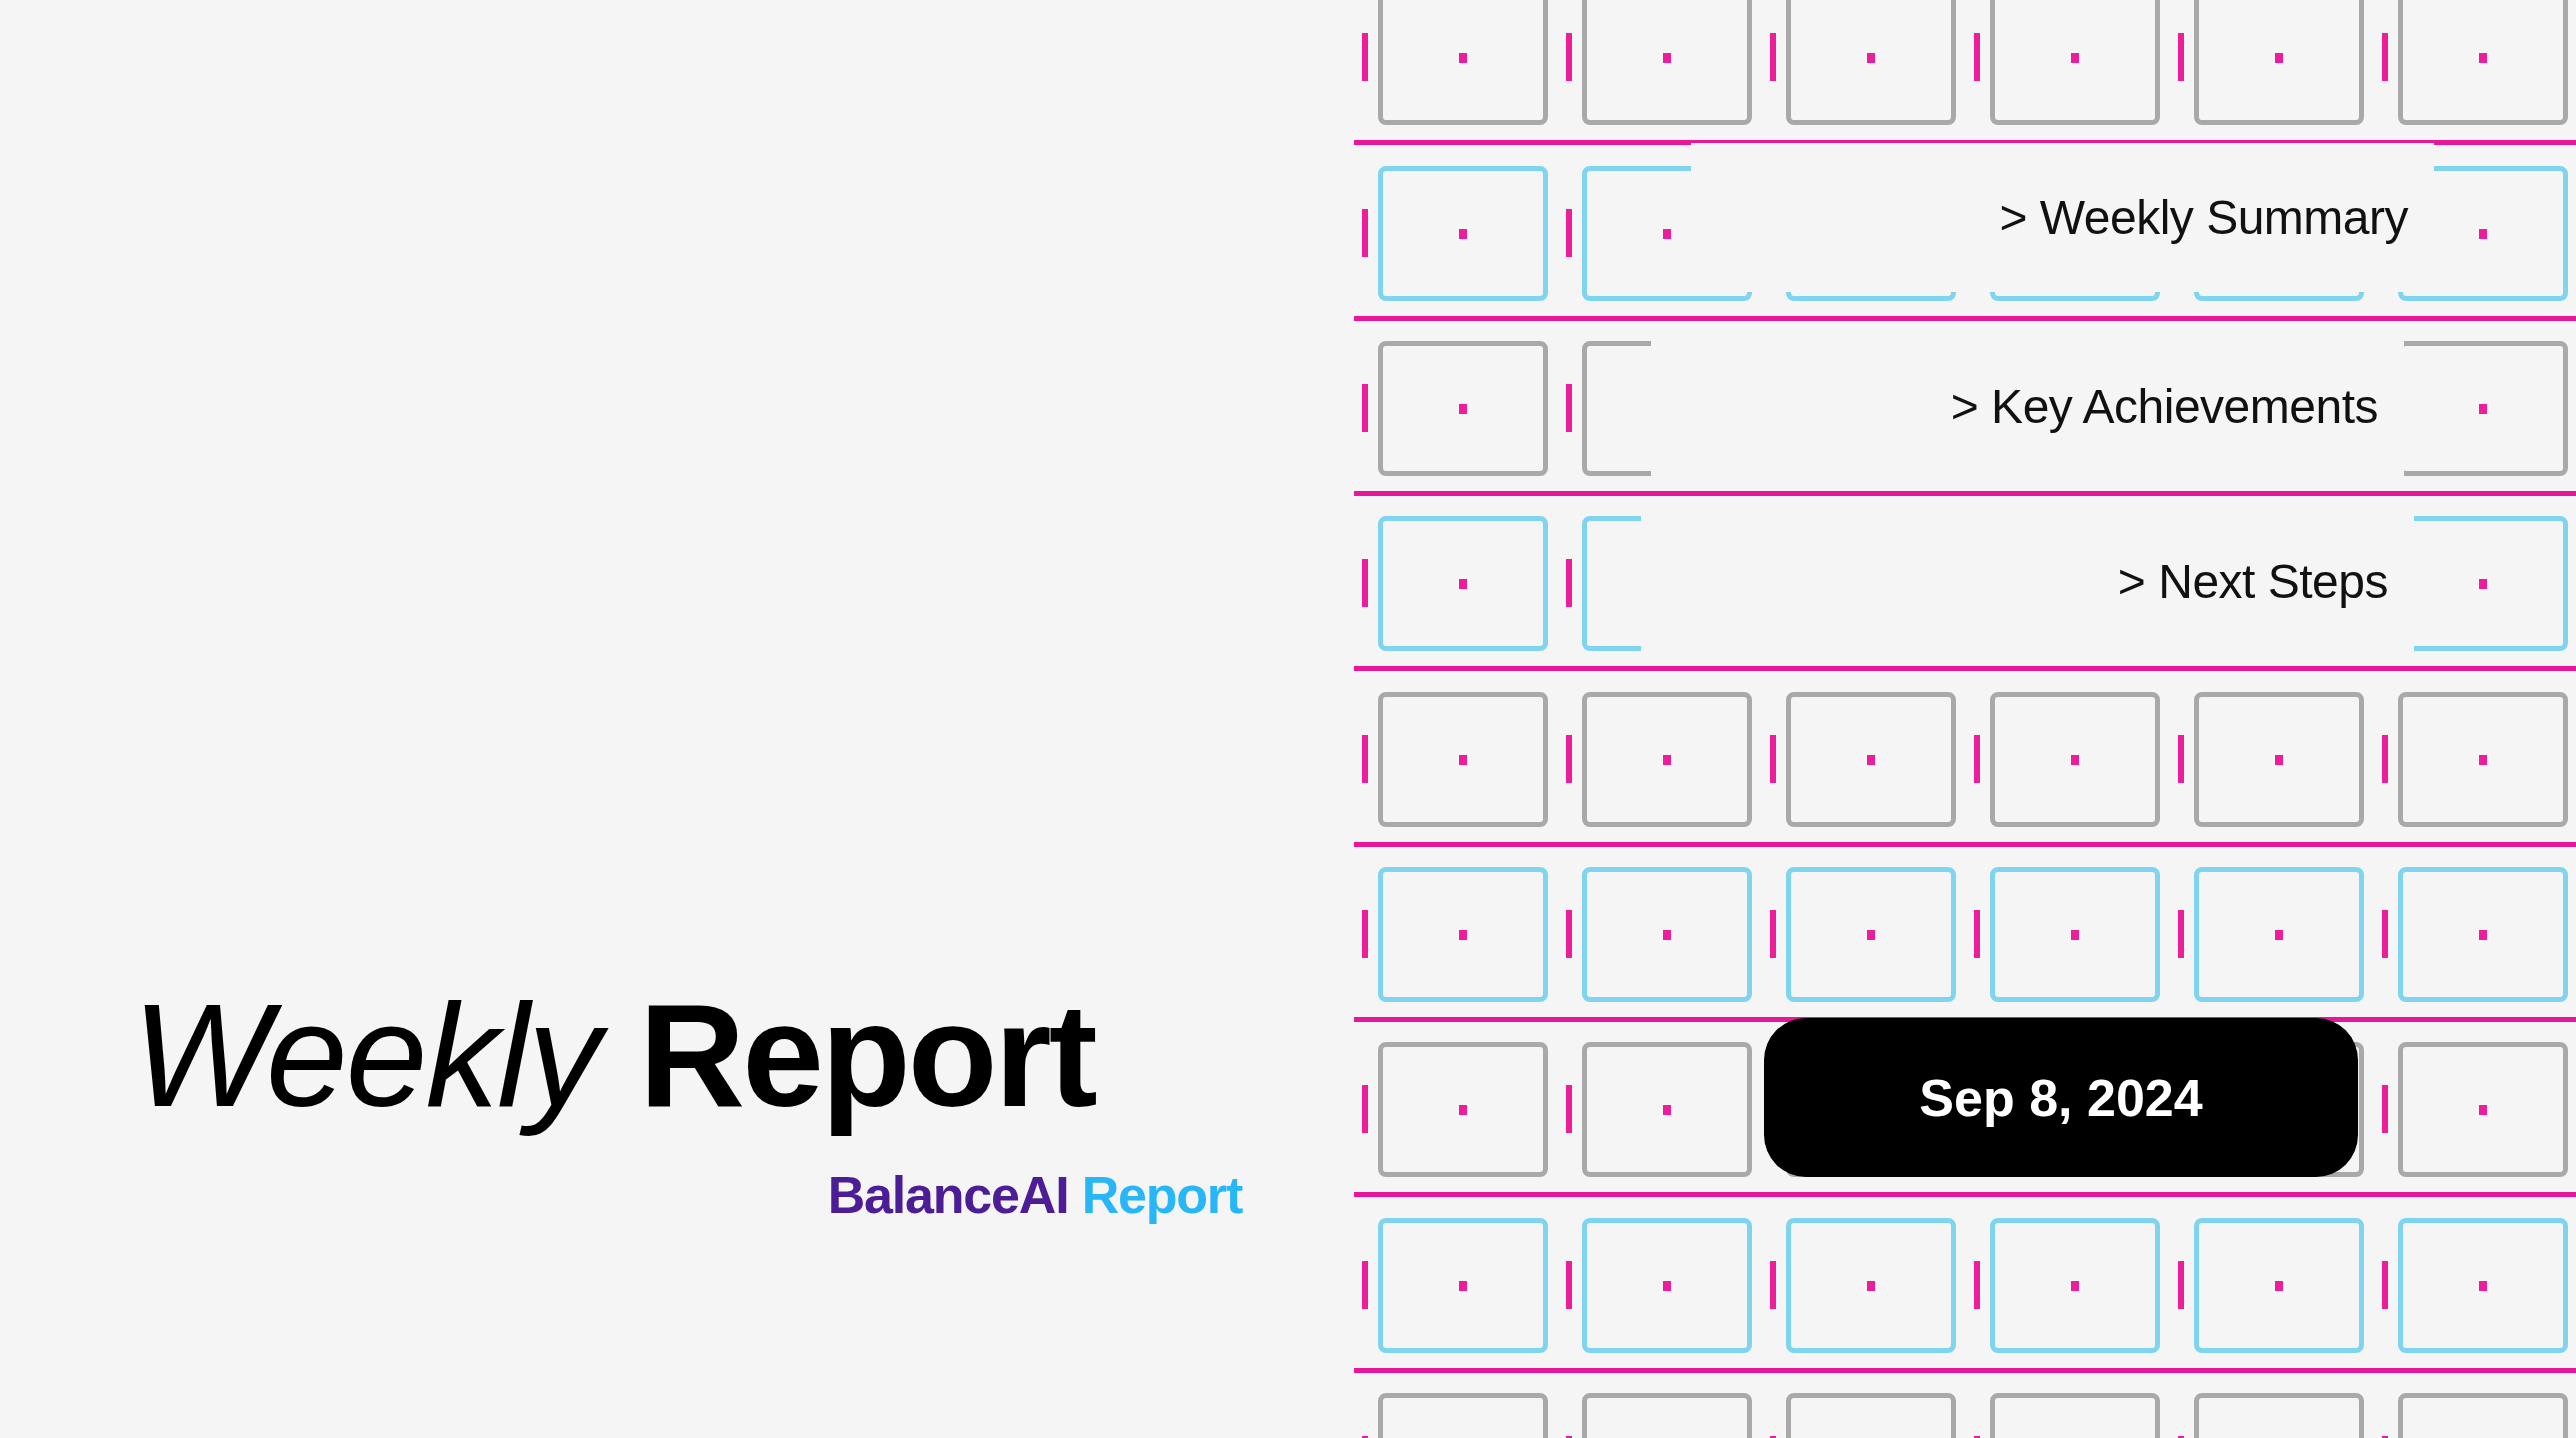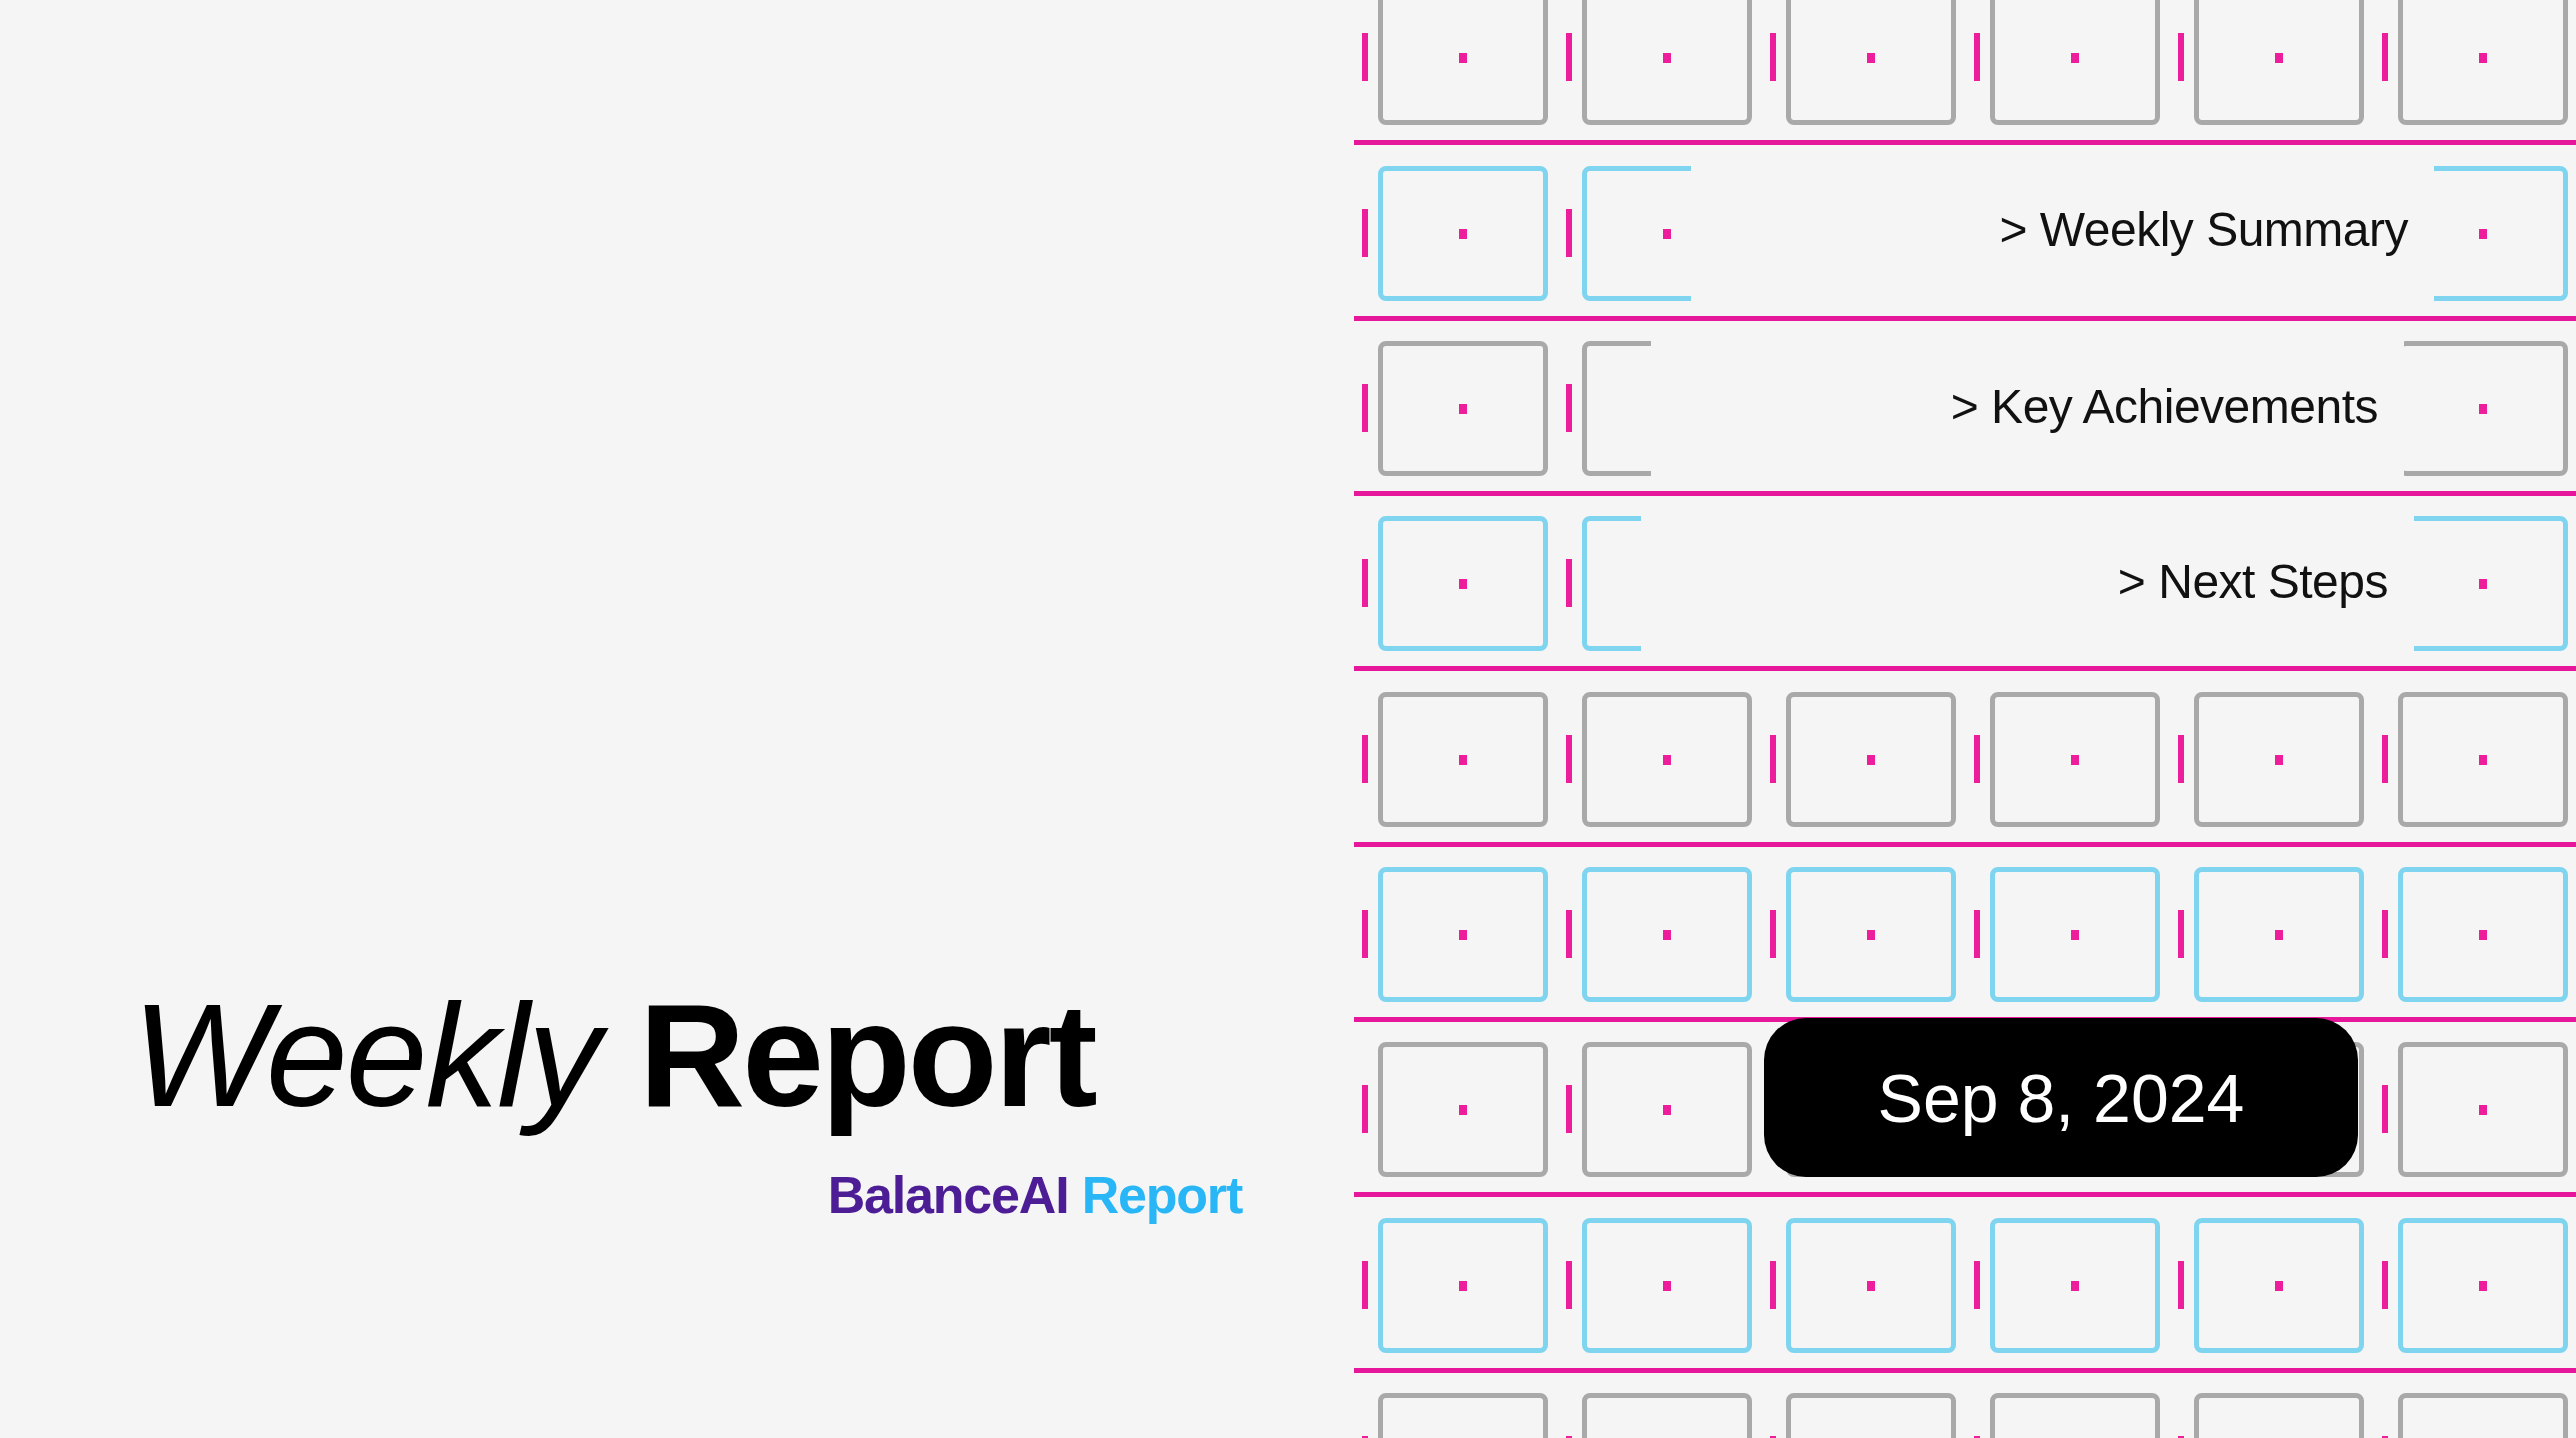--- a/index.html
+++ b/index.html
@@ -159,22 +159,22 @@
     background: #000000;
     border-radius: 42px;
     display: flex;
     align-items: center;
     justify-content: center;
     z-index: 30;
   }
 
   .date-pill .date-text {
     color: #ffffff;
-    font-size: 68px;
-    font-weight: 400;
+    font-size: 52px;
+    font-weight: 700;
     letter-spacing: 0px;
     white-space: nowrap;
   }
 </style>
 </head>
 <body>
 
 <div class="slide">
 
   <div class="grid-panel">
@@ -405,21 +405,21 @@
           <div class="cell gray" style="left: 636px;"></div>
           <div class="tick" style="left: 620px;"></div>
           <div class="cell gray" style="left: 840px;"></div>
           <div class="tick" style="left: 824px;"></div>
           <div class="cell gray" style="left: 1044px;"></div>
           <div class="tick" style="left: 1028px;"></div>
         </div>
       </div>
 
     <div id="grid-labels">
-        <div class="label-chip" style="left: 337px; width: 743px; top: 155px;">
+        <div class="label-chip" style="left: 337px; width: 743px; top: 143px;">
           <span class="label-text">&gt; Weekly Summary</span>
         </div>
         <div class="label-chip" style="left: 297px; width: 753px; top: 332px;">
           <span class="label-text">&gt; Key Achievements</span>
         </div>
         <div class="label-chip" style="left: 287px; width: 773px; top: 507px;">
           <span class="label-text">&gt; Next Steps</span>
         </div>
       </div>
   </div>

